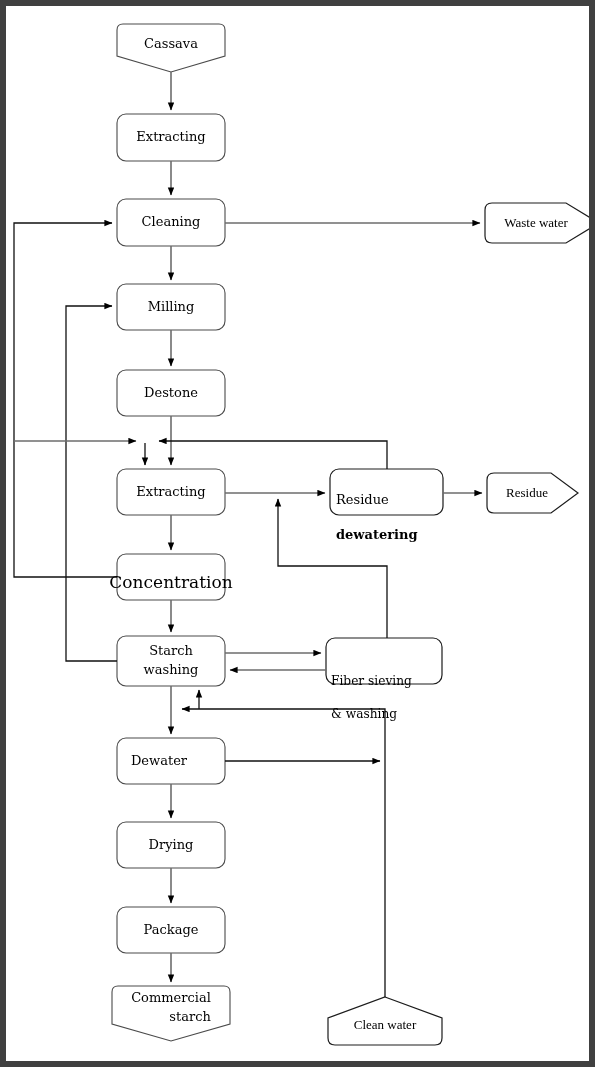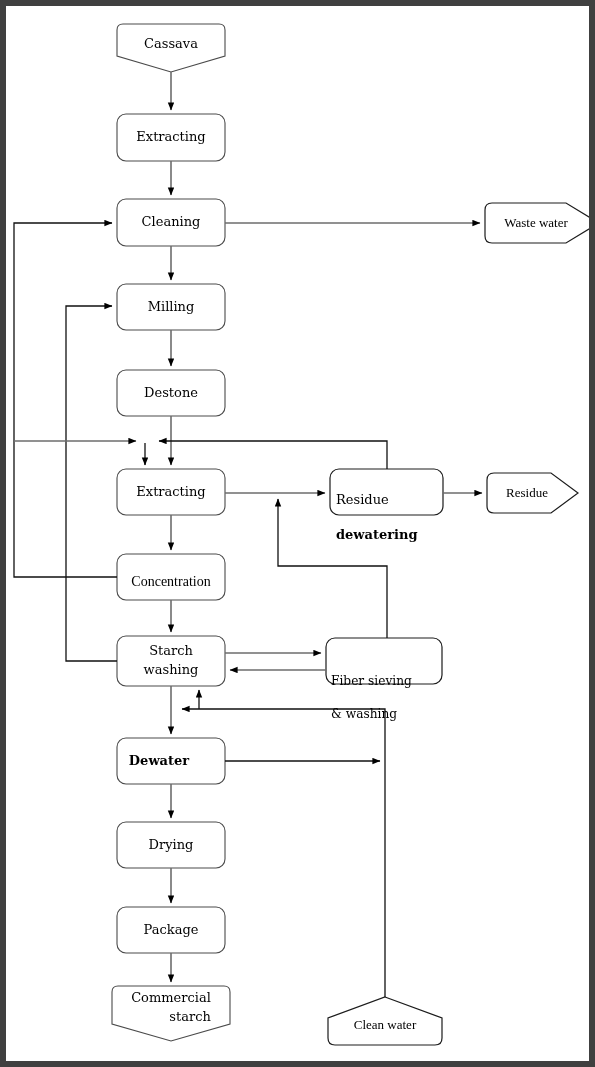--- a/index.html
+++ b/index.html
@@ -161,26 +161,26 @@
   <div class="node-label" style="left:111px; top:108px; width:108px; height:47px;">Extracting</div>
 
   <div class="node-label" style="left:111px; top:193px; width:108px; height:47px;">Cleaning</div>
 
   <div class="node-label" style="left:111px; top:278px; width:108px; height:46px;">Milling</div>
 
   <div class="node-label" style="left:111px; top:364px; width:108px; height:46px;">Destone</div>
 
   <div class="node-label" style="left:111px; top:463px; width:108px; height:46px;">Extracting</div>
 
-  <div class="node-label" style="left:109px; top:548px; width:112px; height:56px; font-size:14px;font-family:Liberation Serif, serif;">Concentration</div>
+  <div class="node-label" style="left:109px; top:548px; width:112px; height:56px; font-size:17px;">Concentration</div>
 
   <div class="node-label" style="left:111px; top:630px; width:108px; height:50px;">Starch
 washing</div>
 
-  <div class="node-label" style="left:111px; top:732px; width:84px; height:46px;font-weight:bold;">Dewater</div>
+  <div class="node-label" style="left:111px; top:732px; width:84px; height:46px;">Dewater</div>
 
   <div class="node-label" style="left:111px; top:816px; width:108px; height:46px;">Drying</div>
 
   <div class="node-label" style="left:111px; top:901px; width:108px; height:46px;">Package</div>
 
   <div class="node-label" style="left:106px; top:982px; width:118px; height:40px;text-align:right;">Commercial
 starch</div>
 
   <div class="node-label left-align" style="left:330px; top:463px; width:105px; height:46px; display:block; padding-top:4px; box-sizing:border-box;">
     <div style="line-height:1.25;">Residue</div>

